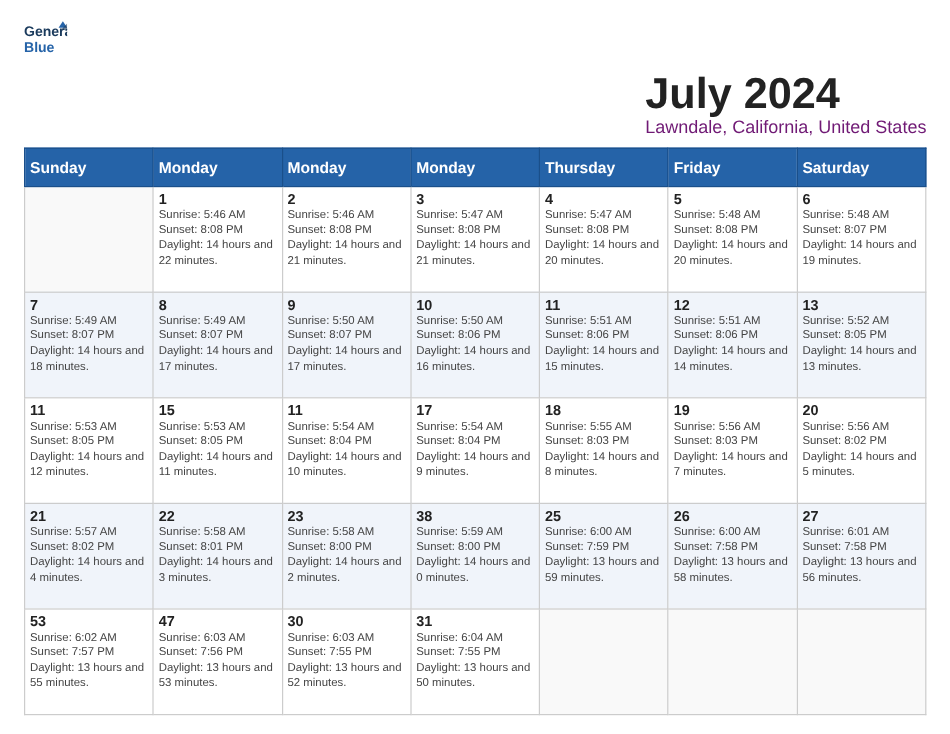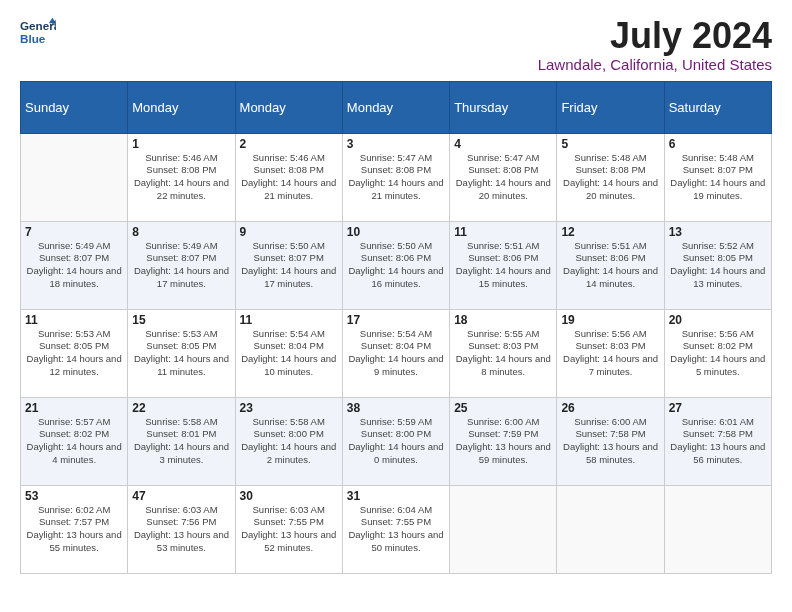--- a/index.html
+++ b/index.html
@@ -23,43 +23,44 @@
     .logo {
       display: flex;
       align-items: center;
     }
     .logo-icon {
       width: 36px;
       height: 36px;
       margin-right: 4px;
     }
     .title-area {
-      text-align: right;
+      text-align: left;
+      margin-top: 42px;
     }
     .calendar-title {
       font-size: 36px;
       font-weight: bold;
       color: #222;
       line-height: 1.1;
     }
     .calendar-subtitle {
       font-size: 15px;
       color: #701a75;
     }
     .calendar {
       width: 100%;
       border-collapse: collapse;
       table-layout: fixed;
     }
     .calendar th {
       background: #2563a8;
       color: #fff;
       font-size: 13px;
-      font-weight: normal;
-      padding: 18px 4px;
+      font-weight: bold;
+      padding: 8px 4px;
       border: 1px solid #1a4f8a;
       text-align: left;
     }
     .calendar td {
       border: 1px solid #ccc;
       vertical-align: top;
       padding: 3px 4px;
       font-size: 10px;
       color: #333;
       height: 88px;
@@ -69,21 +70,20 @@
       font-size: 12px;
       font-weight: bold;
       color: #222;
       display: block;
       margin-bottom: 1px;
     }
     .day-info {
       font-size: 9.5px;
       color: #444;
       line-height: 1.35;
-      text-align: center;
     }
     .empty-cell {
       background: #f9f9f9;
     }
     .stripe-row td {
       background: #f0f4fa;
     }
   </style>
 </head>
 <body>

